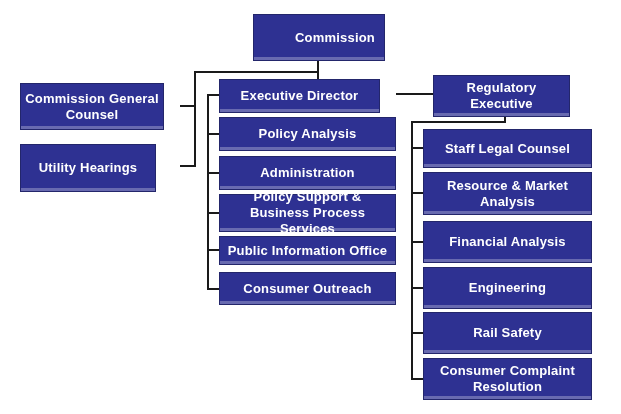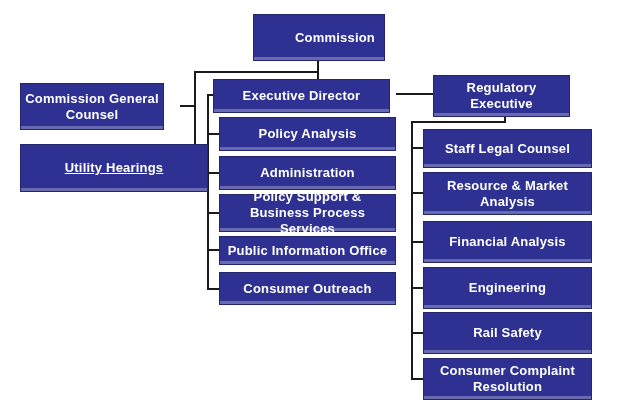--- a/index.html
+++ b/index.html
@@ -12,22 +12,22 @@
     position:absolute; box-sizing:border-box;
     display:flex; align-items:center; justify-content:center; text-align:center;
     background:#2E3192; color:#ffffff; font-weight:bold; font-size:13px;
     line-height:1.22; letter-spacing:0.2px; padding:2px 4px;
     border:1px solid #23266B;
     box-shadow: inset 0 -3px 0 rgba(255,255,255,0.28);
   }
   
   #n-commission            { left:253px; top:14px;  width:132px; height:47px;padding-left:36px; }
   #n-general-counsel       { left:20px;  top:83px;  width:144px; height:47px; }
-  #n-utility-hearings      { left:20px;  top:144px; width:188px; height:48px;text-decoration:underline; }
-  #n-executive-director    { left:213px; top:79px;  width:177px; height:34px; }
+  #n-utility-hearings      { left:20px;  top:144px; width:136px; height:48px; }
+  #n-executive-director    { left:219px; top:79px;  width:161px; height:34px; }
   #n-policy-analysis       { left:219px; top:117px; width:177px; height:34px; }
   #n-administration        { left:219px; top:156px; width:177px; height:34px; }
   #n-policy-support        { left:219px; top:194px; width:177px; height:38px; }
   #n-public-information    { left:219px; top:236px; width:177px; height:29px; }
   #n-consumer-outreach     { left:219px; top:272px; width:177px; height:33px; }
   #n-regulatory-operations { left:433px; top:75px;  width:137px; height:42px; }
   #n-staff-legal-counsel   { left:423px; top:129px; width:169px; height:39px; }
   #n-resource-market       { left:423px; top:172px; width:169px; height:43px; }
   #n-financial-analysis    { left:423px; top:221px; width:169px; height:42px; }
   #n-engineering           { left:423px; top:267px; width:169px; height:42px; }

